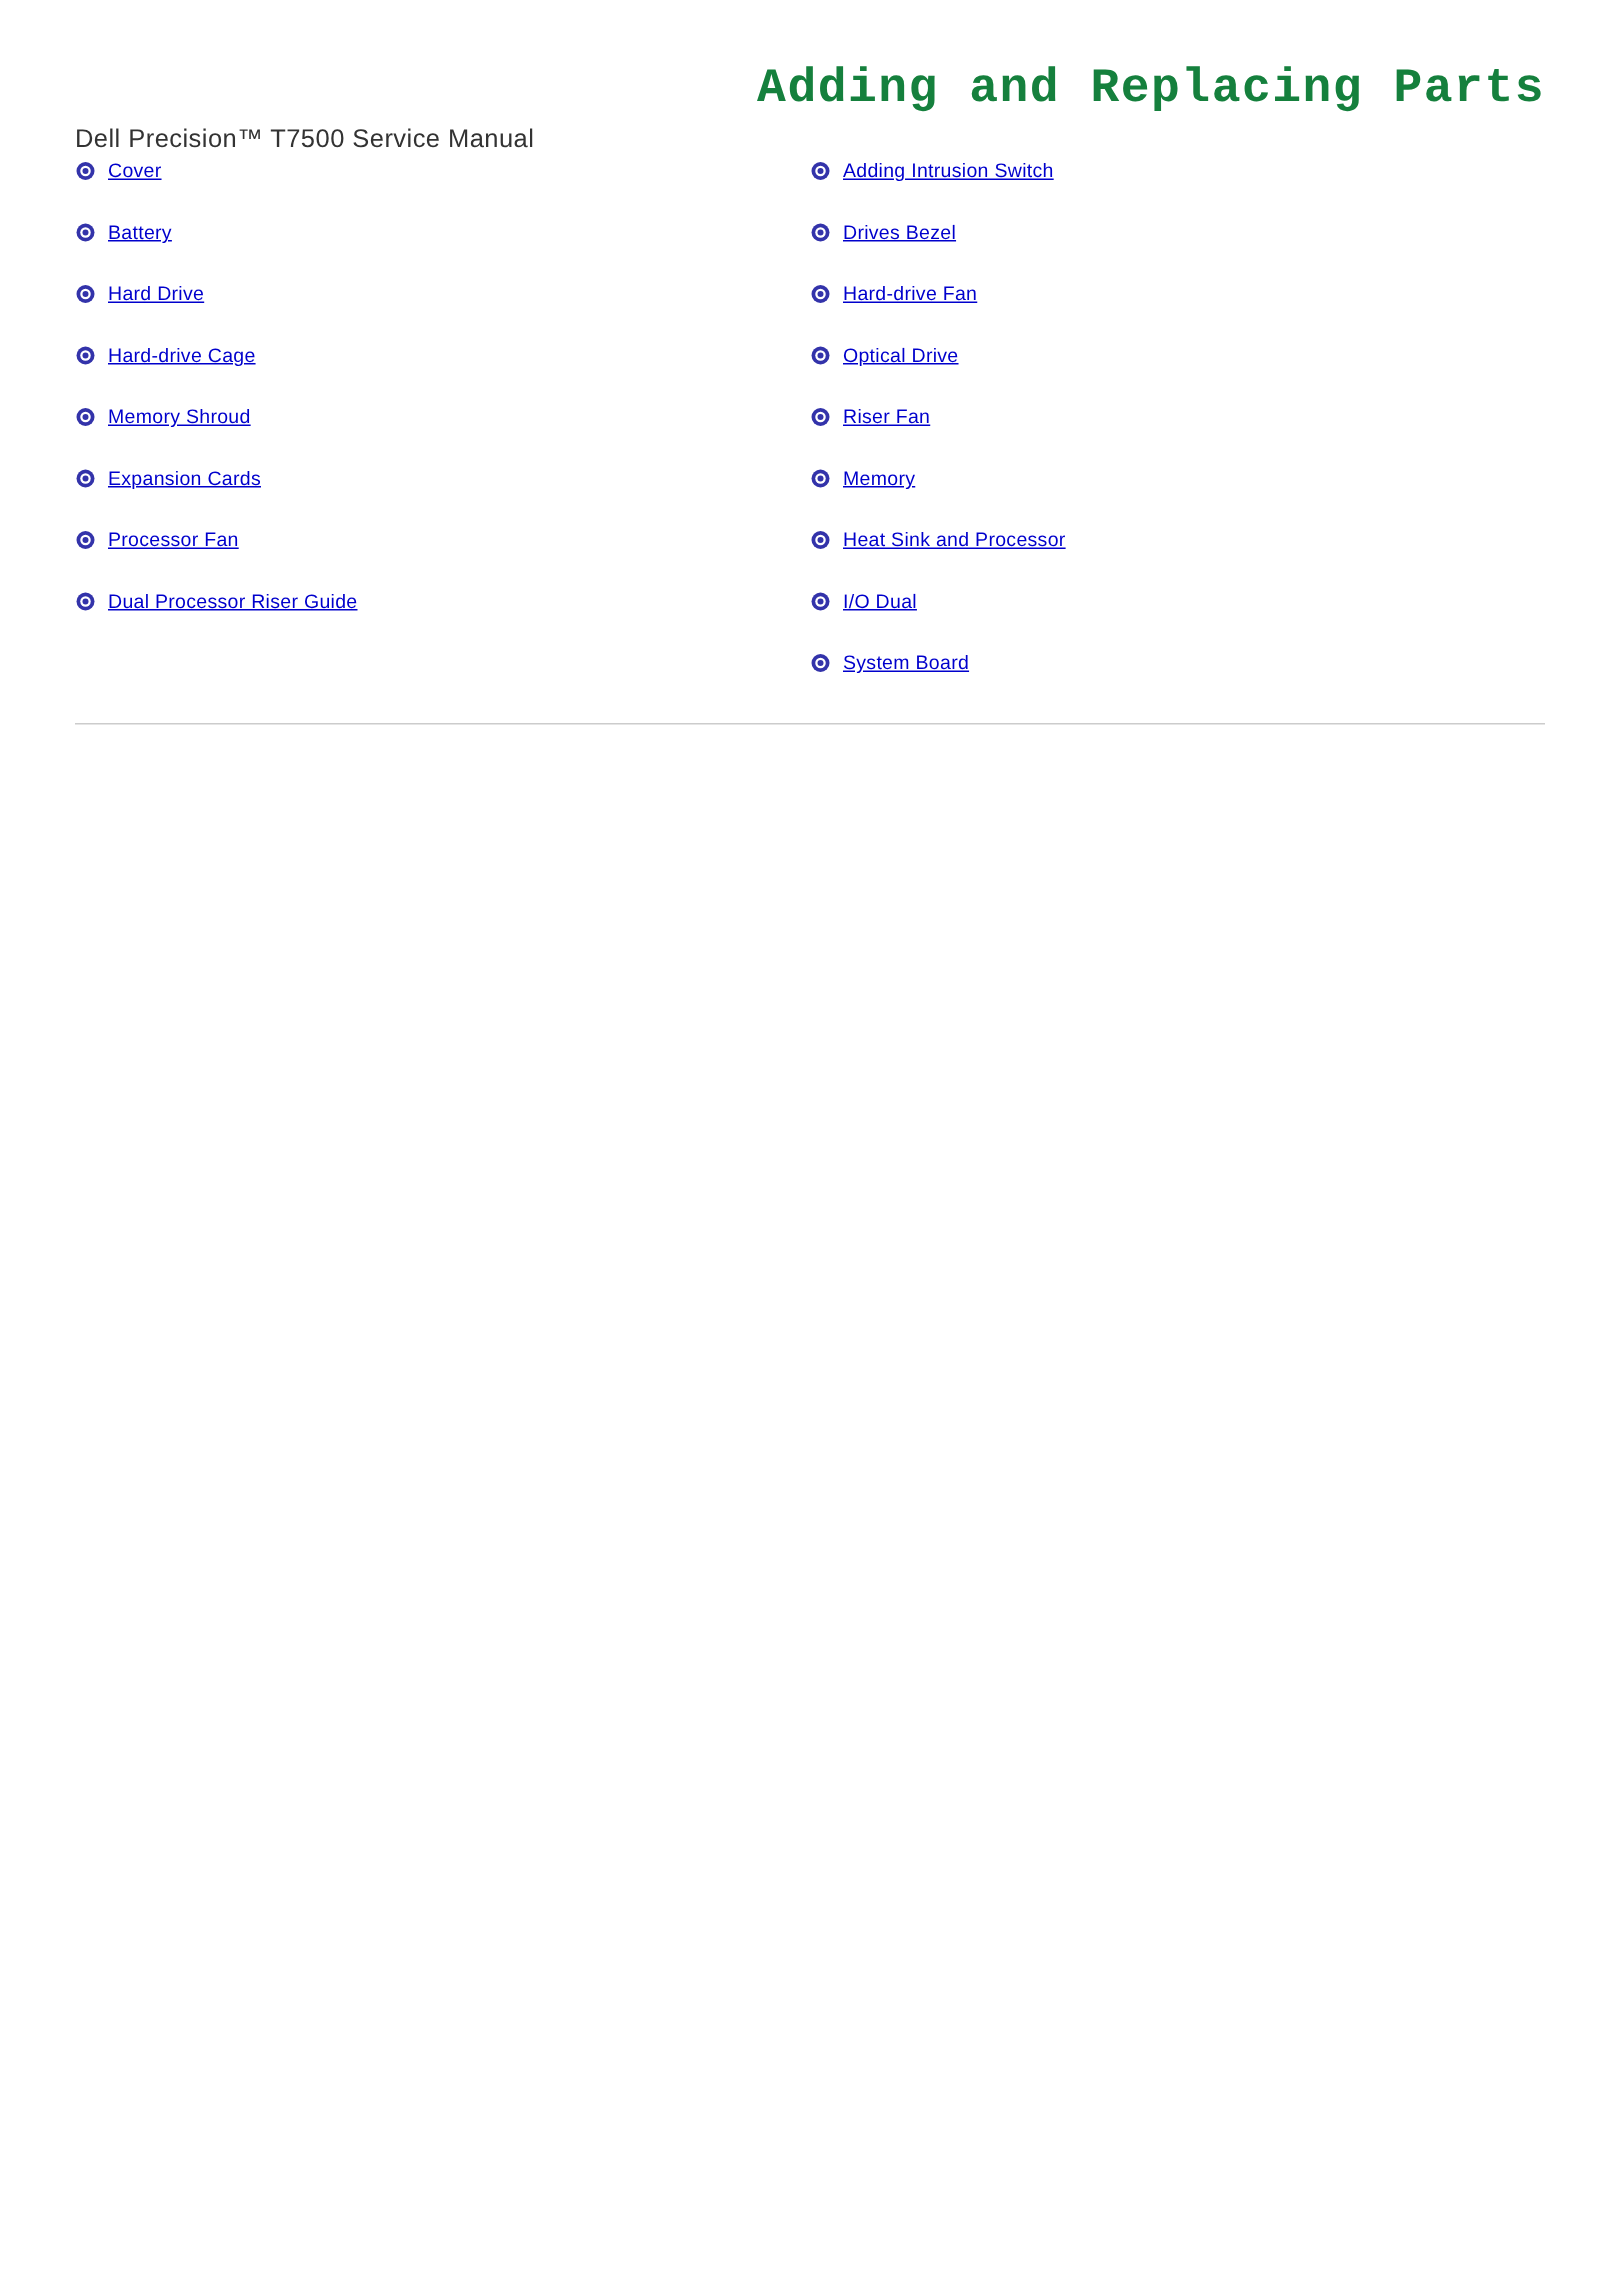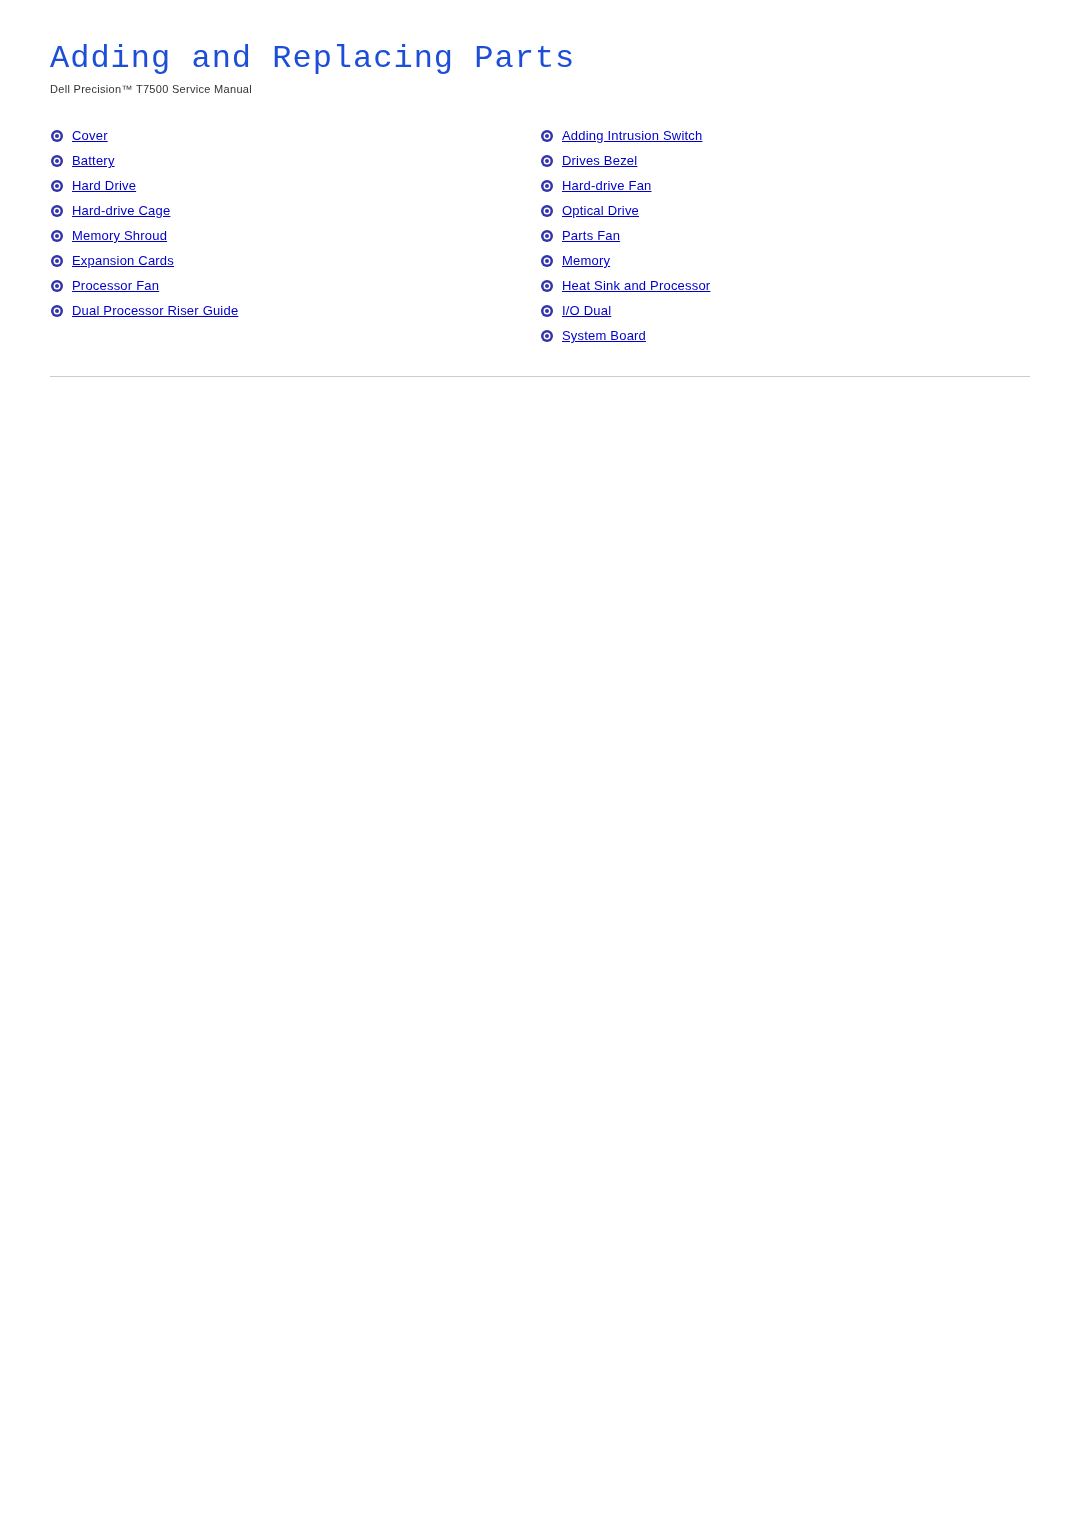--- a/index.html
+++ b/index.html
@@ -14,44 +14,44 @@
       font-size: 14px;
       color: #000000;
       padding: 40px 50px;
       width: 1080px;
       min-height: 1528px;
     }
 
     .page-title {
       font-family: 'Courier New', Courier, monospace;
       font-size: 32px;
-      font-weight: normal;
-      color: #1d4ed8;
+      font-weight: bold;
+      color: #15803d;
       letter-spacing: 1px;
       margin-bottom: 6px;
+      text-align: right;
     }
 
     .page-subtitle {
-      font-size: 11px;
+      font-size: 17px;
       color: #333333;
-      margin-bottom: 30px;
       letter-spacing: 0.3px;
     }
 
     .content-columns {
       display: flex;
       gap: 0;
       margin-bottom: 30px;
     }
 
     .column {
       flex: 1;
       display: flex;
       flex-direction: column;
-      gap: 4px;
+      gap: 20px;
     }
 
     .list-item {
       display: flex;
       align-items: center;
       gap: 8px;
       padding: 3px 0;
     }
 
     .bullet-icon {
@@ -185,21 +185,21 @@
       <circle cx="7" cy="7" r="2" fill="#3333aa"></circle>
     </svg></span>
         <a class="link" href="#">Optical Drive</a>
       </div>
       <div class="list-item">
         <span class="bullet-icon"><svg viewBox="0 0 14 14" xmlns="http://www.w3.org/2000/svg">
       <circle cx="7" cy="7" r="6" fill="#3333aa"></circle>
       <circle cx="7" cy="7" r="3.5" fill="#ffffff"></circle>
       <circle cx="7" cy="7" r="2" fill="#3333aa"></circle>
     </svg></span>
-        <a class="link" href="#">Parts Fan</a>
+        <a class="link" href="#">Riser Fan</a>
       </div>
       <div class="list-item">
         <span class="bullet-icon"><svg viewBox="0 0 14 14" xmlns="http://www.w3.org/2000/svg">
       <circle cx="7" cy="7" r="6" fill="#3333aa"></circle>
       <circle cx="7" cy="7" r="3.5" fill="#ffffff"></circle>
       <circle cx="7" cy="7" r="2" fill="#3333aa"></circle>
     </svg></span>
         <a class="link" href="#">Memory</a>
       </div>
       <div class="list-item">

